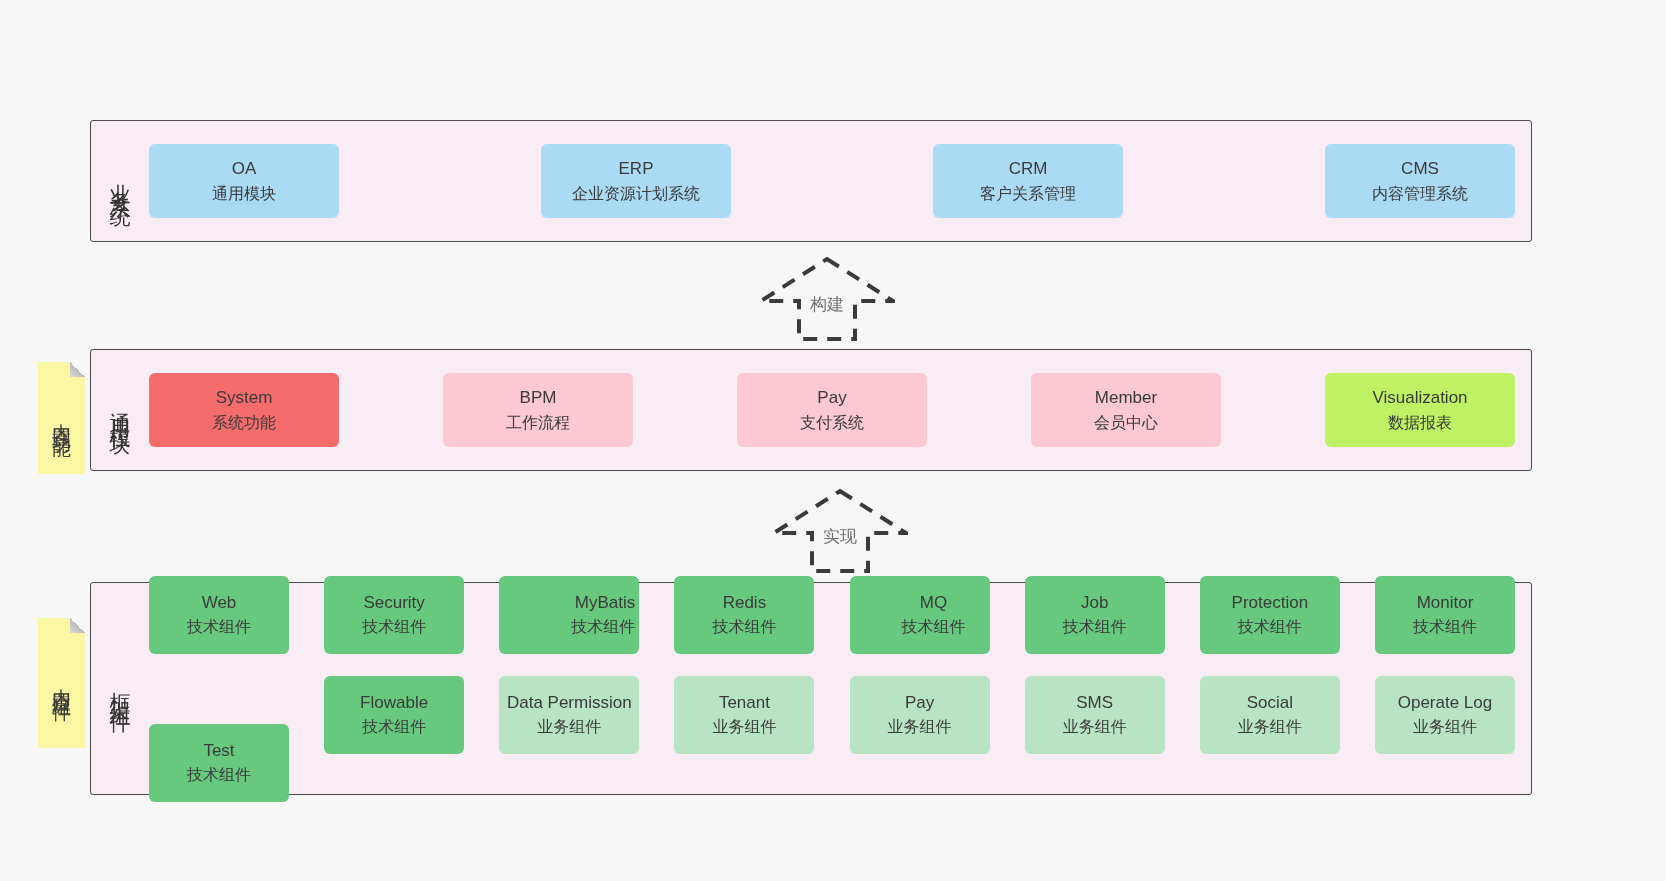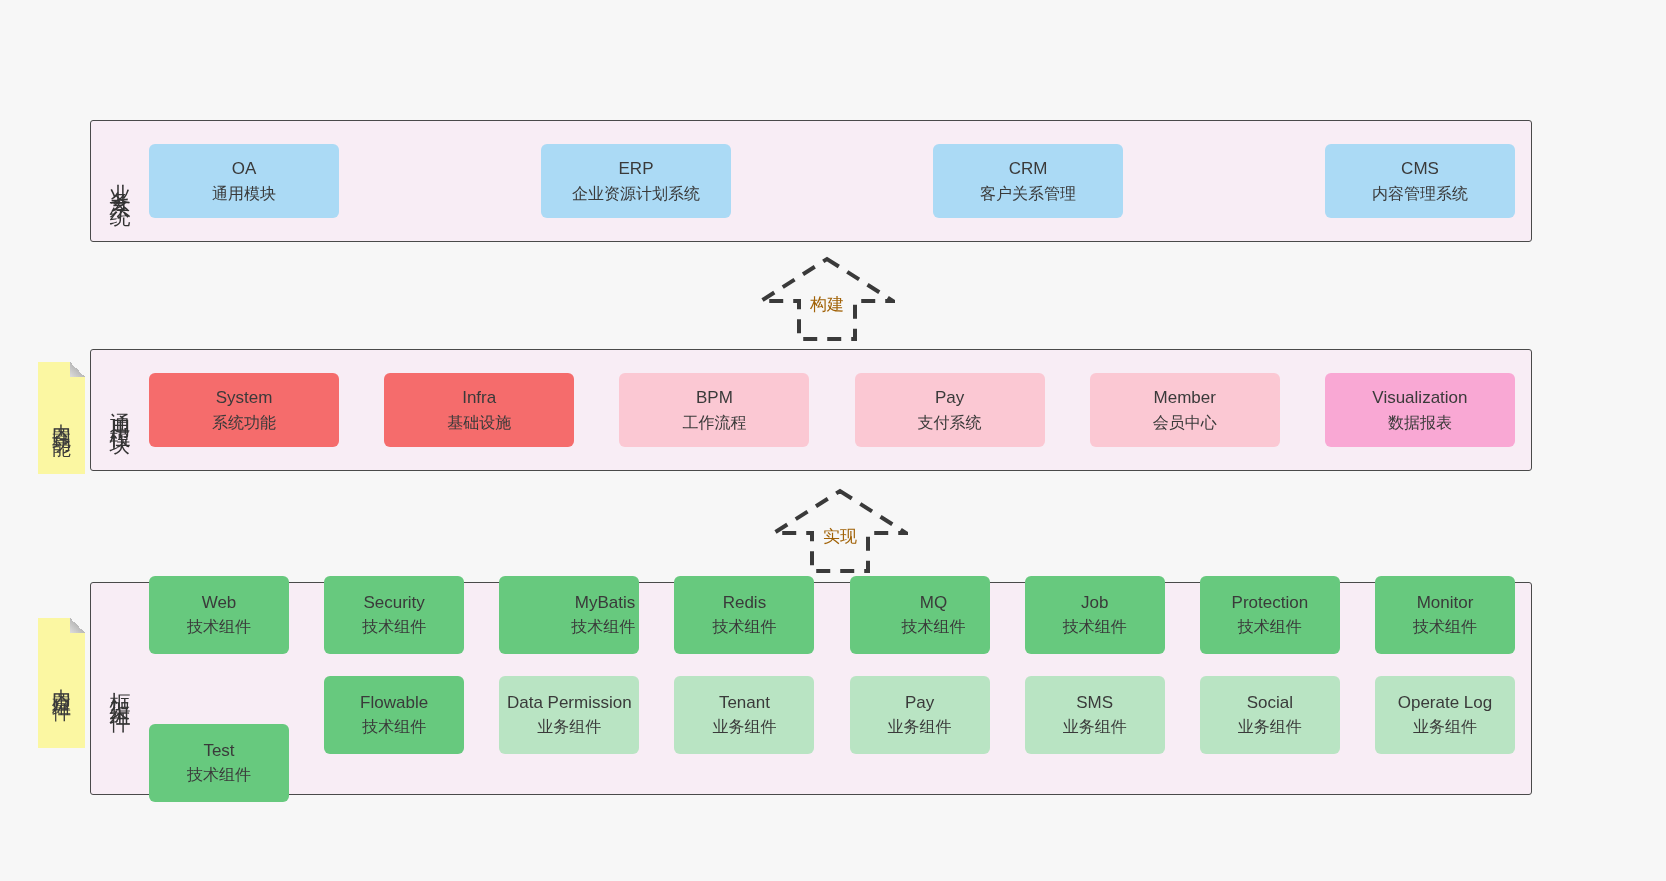--- a/index.html
+++ b/index.html
@@ -103,21 +103,21 @@
   .arrow-2 { left: 772px; top: 488px; }
   .arrow svg { display: block; width: 100%; height: 100%; }
   .arrow .arrow-label {
     position: absolute;
     left: 50%;
     top: 36px;
     transform: translateX(-50%);
     background: var(--page-bg);
     padding: 1px 3px;
     font-size: 17px;
-    color: #a16207;
+    color: #737373;
     white-space: nowrap;
   }
 </style>
 </head>
 <body>
 
 <div class="stage">
 
   <div class="band band-1">
     <div class="band-label">业务系统</div>
@@ -155,37 +155,33 @@
     <span>内置功能</span>
   </div>
   <div class="band band-2">
     <div class="band-label">通用模块</div>
     <div class="rows">
         <div class="box-row">
           <div class="box" style="background: rgb(245, 108, 108);">
             <div class="box-title">System</div>
             <div class="box-sub">系统功能</div>
           </div>
-          <div class="box" style="background: rgb(245, 108, 108);">
-            <div class="box-title">Infra</div>
-            <div class="box-sub">基础设施</div>
-          </div>
           <div class="box" style="background: rgb(251, 200, 211);">
             <div class="box-title">BPM</div>
             <div class="box-sub">工作流程</div>
           </div>
           <div class="box" style="background: rgb(251, 200, 211);">
             <div class="box-title">Pay</div>
             <div class="box-sub">支付系统</div>
           </div>
           <div class="box" style="background: rgb(251, 200, 211);">
             <div class="box-title">Member</div>
             <div class="box-sub">会员中心</div>
           </div>
-          <div class="box" style="background: #f9a8d4; text-align: center;">
+          <div class="box" style="background: #bef264; text-align: center;">
             <div class="box-title">Visualization</div>
             <div class="box-sub">数据报表</div>
           </div>
         </div>
       </div>
   </div>
 
   <div class="arrow arrow-2">
     <svg viewBox="0 0 136 86">
       <polygon points="68,3 134,45 96,45 96,83 40,83 40,45 2,45" fill="none" stroke="#3a3a3a" stroke-width="4" stroke-dasharray="14 10"></polygon>

